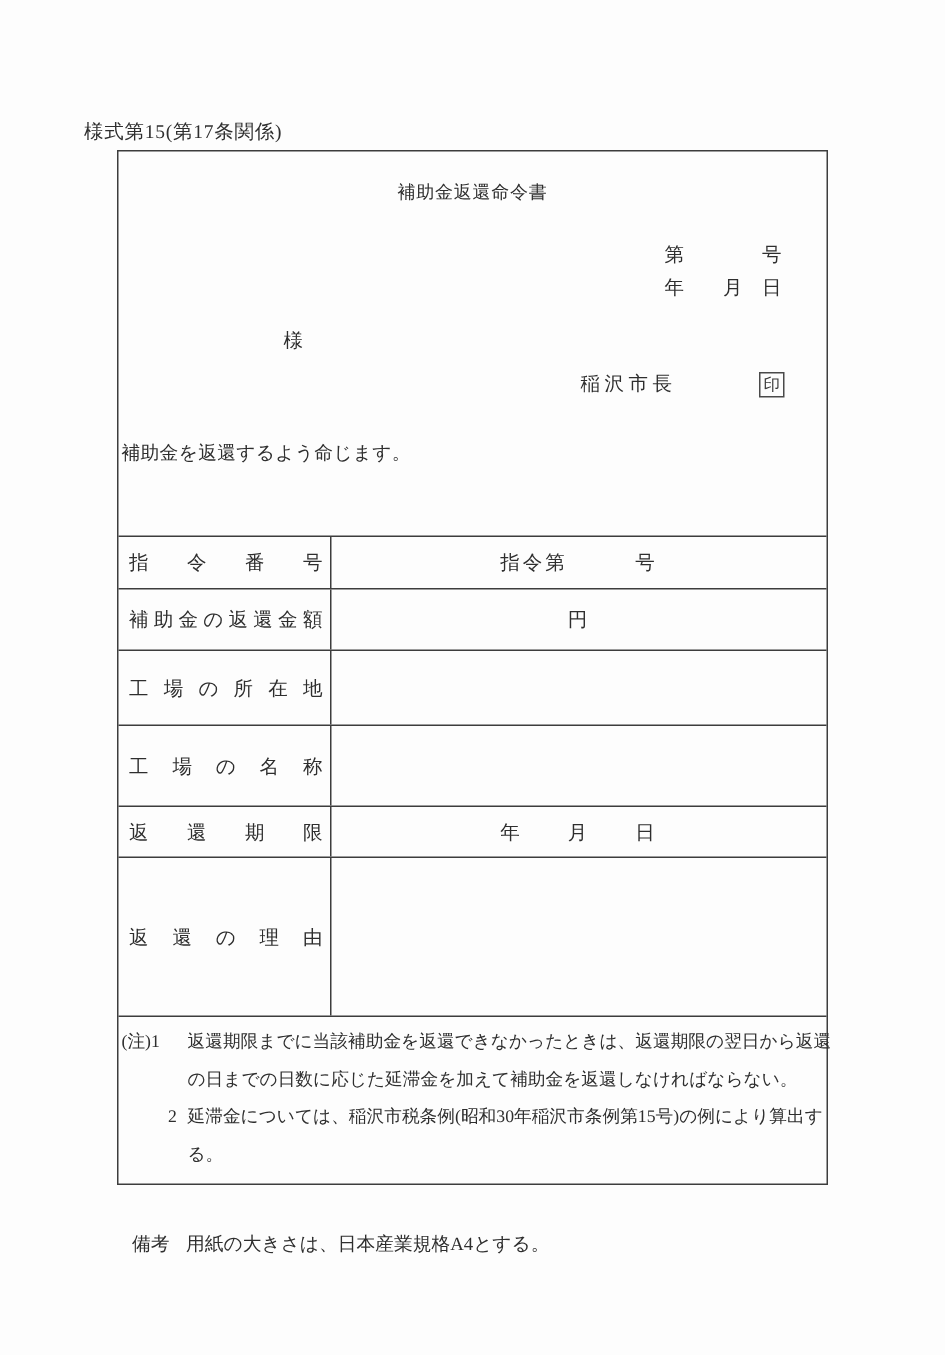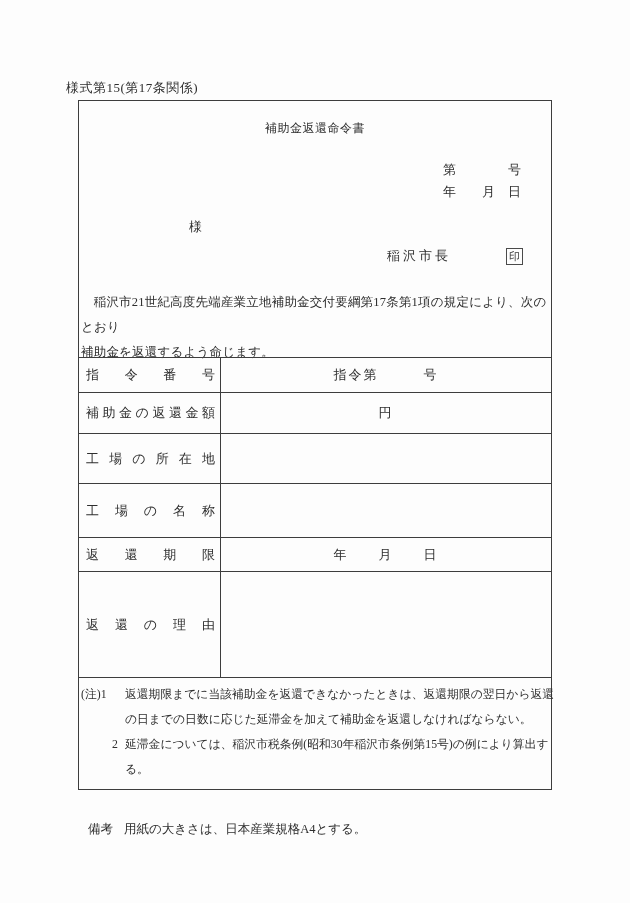--- a/index.html
+++ b/index.html
@@ -8,21 +8,21 @@
     position: relative;
     width: 630px;
     height: 903px;
     background: #fdfdfd;
     font-family: "Liberation Serif", "DejaVu Serif", serif;
     color: #2e2e2e;
     overflow: hidden;
   }
   .form-code {
     position: absolute;
-    left: 66px; top: 79px;
+    left: 56px; top: 79px;
     font-size: 13px;
     letter-spacing: 0.5px;
   }
   .sheet {
     position: absolute;
     left: 78px; top: 100px;
     width: 474px; height: 690px;
     border: 1px solid #3d3d3d;
   }
   .doc-title {
@@ -158,21 +158,20 @@
 
     <div class="addressee">様</div>
 
     <div class="issuer">稲沢市長</div>
 
     <div class="seal-box">
       <span>印</span>
     </div>
 
     <div class="body-text">
-      <div>　稲沢市21世紀高度先端産業立地補助金交付要綱第17条第1項の規定により、次のとおり</div>
       <div>補助金を返還するよう命じます。</div>
     </div>
 
     <div class="grid-table">
 
       <div class="grid-row h1">
         <div class="label-cell">
           <span class="just">
               <span>指</span>
               <span>令</span>

